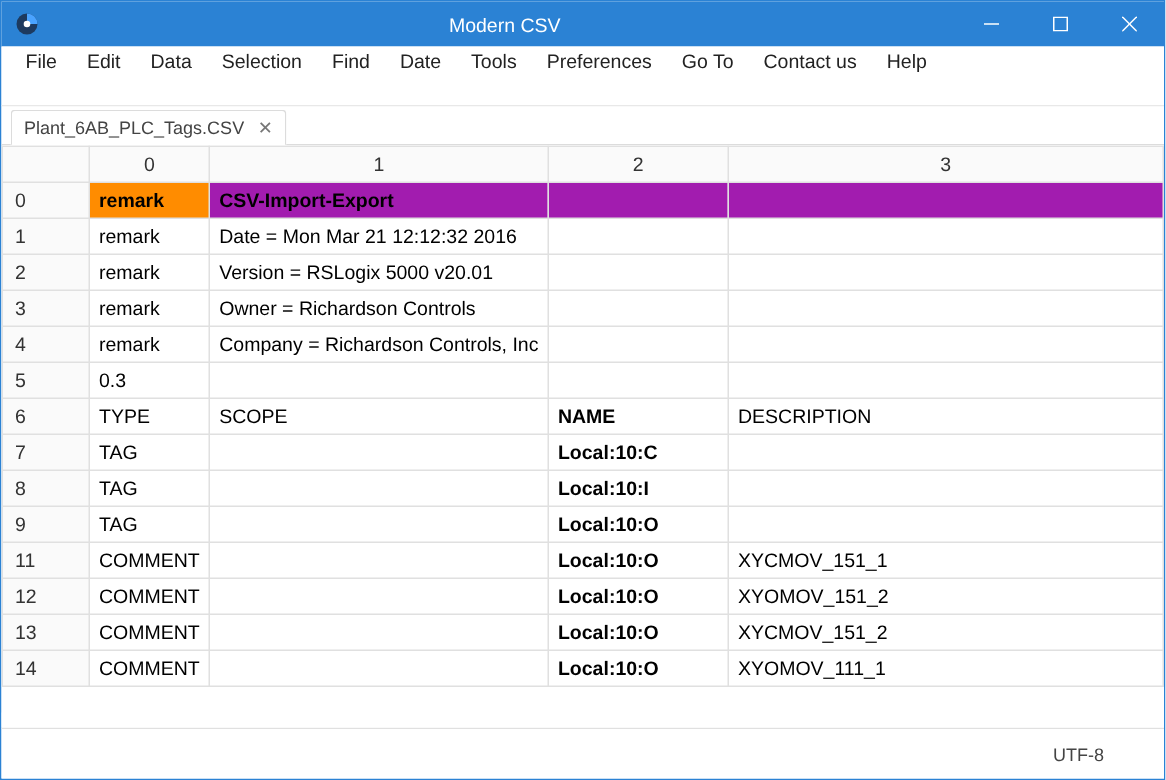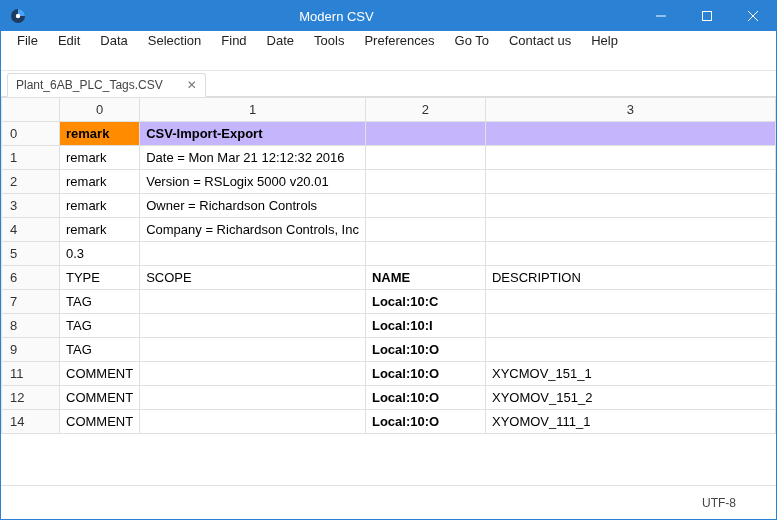--- a/index.html
+++ b/index.html
@@ -6,34 +6,34 @@
   html, body { width: 777px; height: 520px; font-family: "Segoe UI", Arial, sans-serif; font-size: 13px; overflow: hidden; background: #fff; }
   .window { width: 777px; height: 520px; border: 1px solid #2b82d4; display: flex; flex-direction: column; }
   .titlebar { height: 30px; background: #2b82d4; color: #fff; display: flex; align-items: center; }
   .titlebar .app-icon { width: 18px; height: 18px; margin: 0 8px 0 8px; display: flex; align-items: center; justify-content: center; }
   .titlebar .title { flex: 1; font-size: 13px; text-align: center; }
   .titlebar .winbtns { display: flex; height: 100%; }
   .titlebar .winbtn { width: 46px; display: flex; align-items: center; justify-content: center; color: #fff; }
   .menubar { height: 40px; background: #fff; display: flex; align-items: flex-start; padding: 0 6px; gap: 0; border-bottom: 1px solid #e8e8e8; }
   .menubar .menuitem { padding: 2px 10px; color: #222; font-size: 13px; }
   .tabbar { height: 26px; background: #fff; display: flex; align-items: flex-end; padding: 0 6px; border-bottom: 1px solid #dcdcdc; }
-  .tab { height: 24px; border: 1px solid #dcdcdc; border-bottom: 1px solid #fff; border-radius: 3px 3px 0 0; background: #fff; display: flex; align-items: center; padding: 0 8px; gap: 24px; font-size: 12px; color: #444; margin-bottom: -1px; }
+  .tab { height: 24px; border: 1px solid #dcdcdc; border-bottom: 1px solid #fff; border-radius: 3px 3px 0 0; background: #fff; display: flex; align-items: center; padding: 0 8px; gap: 9px; font-size: 12px; color: #444; margin-bottom: -1px; }
   .tab .close { color: #777; font-size: 12px; }
   .grid-wrap { flex: 1; overflow: hidden; position: relative; background: #fff; }
   table.grid { border-collapse: collapse; width: 100%; }
   table.grid th, table.grid td { border: 1px solid #e0e0e0; font-size: 13px; padding: 4px 6px; text-align: left; height: 24px; white-space: nowrap; }
   table.grid th { background: #fafafa; font-weight: normal; color: #333; text-align: center; }
   table.grid th.rowhead, table.grid td.rowhead { background: #fafafa; text-align: left; color: #333; width: 58px; padding-left: 8px; }
   table.grid th.corner { background: #fafafa; width: 58px; }
   .col0 { width: 68px; }
   .col1 { width: 206px; }
   .col2 { width: 120px; font-weight: bold; }
   .col3 { width: auto; }
   tr.hl td.c0 { background: #ff8c00; color: #000; font-weight: bold; }
-  tr.hl td.c1, tr.hl td.c2, tr.hl td.c3 { background: #c4b5fd; font-weight: bold; }
+  tr.hl td.c1, tr.hl td.c2, tr.hl td.c3 { background: #a21caf; font-weight: bold; }
   .cut-overlay { position: absolute; left: 0; right: 0; bottom: 0; height: 10px; background: #fff; pointer-events: none; }
   .statusbar { height: 34px; border-top: 1px solid #e0e0e0; background: #fff; display: flex; align-items: center; font-size: 12px; color: #444; }
   .statusbar .spacer { flex: 1; }
   .statusbar .cell { padding: 0 40px; }
 </style>
 </head>
 <body>
 
 <div class="window">
 
@@ -177,20 +177,27 @@
             <td class="c3 col3">XYCMOV_151_1</td>
           </tr>
           <tr>
             <td class="rowhead">12</td>
             <td class="c0 col0">COMMENT</td>
             <td class="c1 col1"></td>
             <td class="c2 col2">Local:10:O</td>
             <td class="c3 col3">XYOMOV_151_2</td>
           </tr>
           <tr>
+            <td class="rowhead">13</td>
+            <td class="c0 col0">COMMENT</td>
+            <td class="c1 col1"></td>
+            <td class="c2 col2">Local:10:O</td>
+            <td class="c3 col3">XYCMOV_151_2</td>
+          </tr>
+          <tr>
             <td class="rowhead">14</td>
             <td class="c0 col0">COMMENT</td>
             <td class="c1 col1"></td>
             <td class="c2 col2">Local:10:O</td>
             <td class="c3 col3">XYOMOV_111_1</td>
           </tr>
         </tbody>
     </table>
     <div class="cut-overlay"></div>
   </div>

